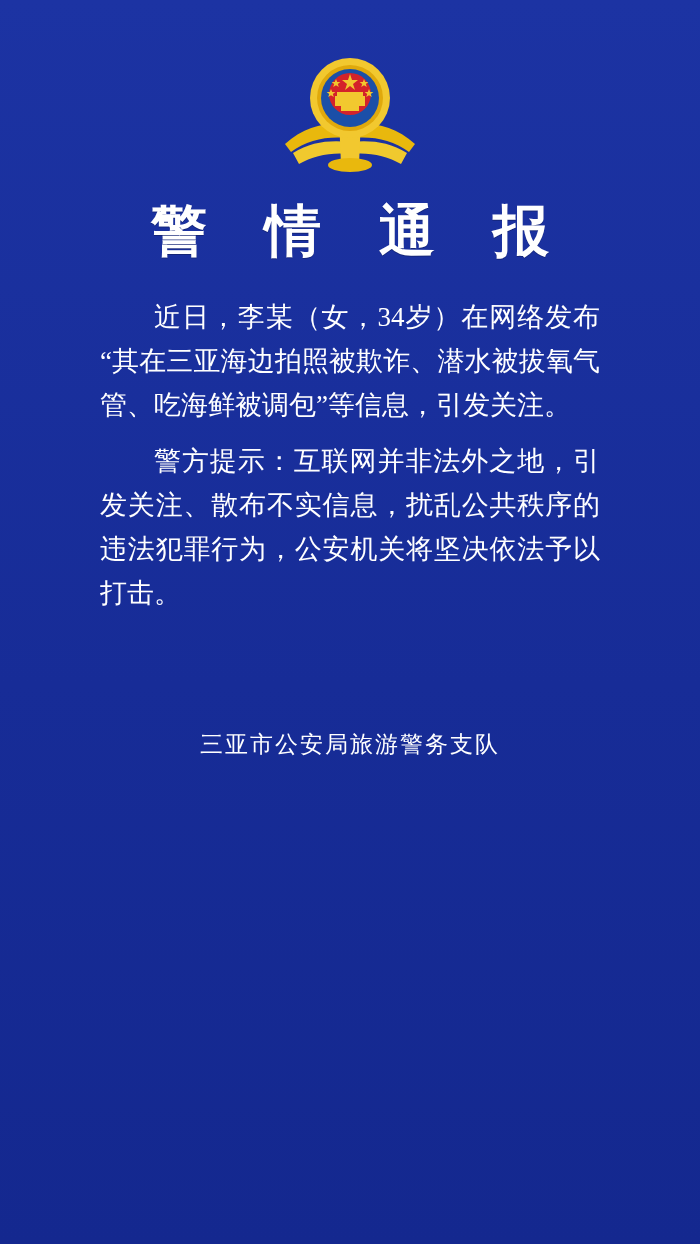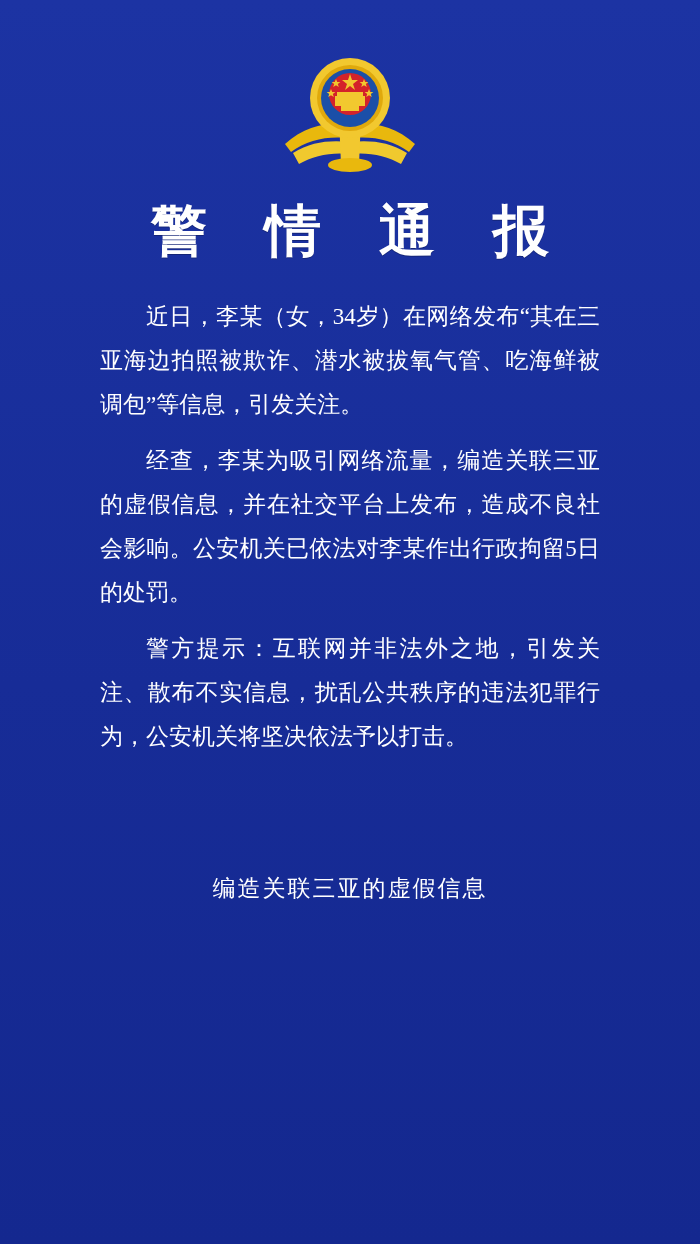--- a/index.html
+++ b/index.html
@@ -44,21 +44,21 @@
     line-height: 1.2;
     font-family: "Liberation Serif", "DejaVu Serif", serif;
     color: #ffffff;
     text-shadow: 0 1px 0 rgba(0,0,0,0.25);
   }
 
   
   .body-text {
     margin-top: 30px;
     width: 500px;
-    font-size: 23px;
+    font-size: 27px;
     line-height: 44px;
     text-align: justify;
     text-justify: inter-ideograph;
     color: #ffffff;
   }
   .body-text p {
     margin: 0 0 12px 0;
     text-indent: 2em;
   }
 
@@ -113,22 +113,21 @@
       <polygon points="89,27 90.2,30 93.4,30 90.8,32 91.8,35 89,33.2 86.2,35 87.2,32 84.6,30 87.8,30" fill="#f2c82f"></polygon>
       <polygon points="56,37 57.2,40 60.4,40 57.8,42 58.8,45 56,43.2 53.2,45 54.2,42 51.6,40 54.8,40" fill="#f2c82f"></polygon>
       <polygon points="94,37 95.2,40 98.4,40 95.8,42 96.8,45 94,43.2 91.2,45 92.2,42 89.6,40 92.8,40" fill="#f2c82f"></polygon>
     </svg>
   </div>
 
   <div class="title">警 情 通 报</div>
 
   <div class="body-text">
     <p>近日，李某（女，34岁）在网络发布“其在三亚海边拍照被欺诈、潜水被拔氧气管、吃海鲜被调包”等信息，引发关注。</p>
-    <p>经查，李某为吸引网络流量，编造关联三亚的虚假信息，并在社交平台上发布，造成不良社会影响。公安机关已依法对李某作出行政拘留5日的处罚。</p>
     <p>警方提示：互联网并非法外之地，引发关注、散布不实信息，扰乱公共秩序的违法犯罪行为，公安机关将坚决依法予以打击。</p>
   </div>
 
   <div class="signature">
-    <div class="issuer">编造关联三亚的虚假信息</div>
+    <div class="issuer">三亚市公安局旅游警务支队</div>
   </div>
 
   <div class="spacer"></div>
 </div>
 
 </body></html>

